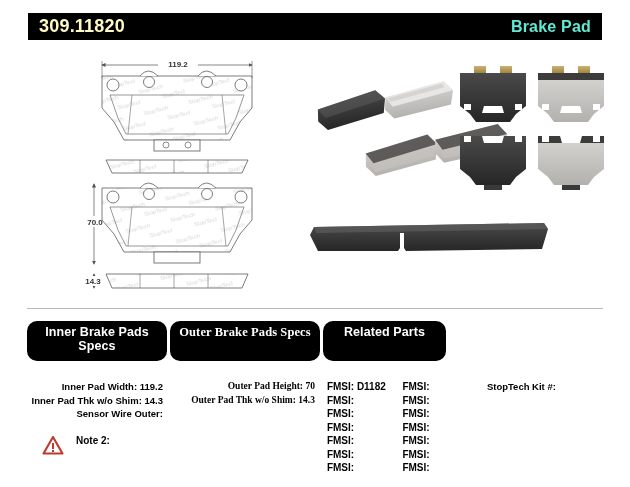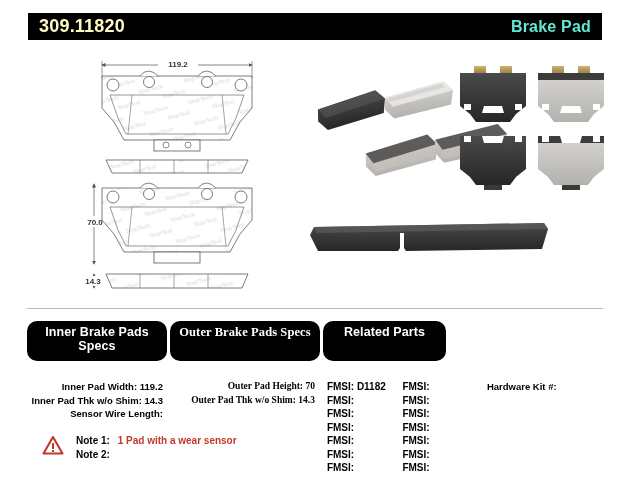--- a/index.html
+++ b/index.html
@@ -345,21 +345,21 @@
     <div class="cell col-inner">
       <div class="spec-line">
         <span>Inner Pad Width:</span>
         <span class="val">119.2</span>
       </div>
       <div class="spec-line">
         <span>Inner Pad Thk w/o Shim:</span>
         <span class="val">14.3</span>
       </div>
       <div class="spec-line">
-        <span>Sensor Wire Length:</span>
+        <span>Sensor Wire Outer:</span>
         <span class="val"></span>
       </div>
     </div>
 
     <div class="cell col-outer">
       <div class="spec-line">
         <span>Outer Pad Height:</span>
         <span class="val">70</span>
       </div>
       <div class="spec-line">
@@ -432,37 +432,33 @@
           <div class="fmsi-line">
             <span>FMSI:</span>
             <span></span>
           </div>
         </div>
       </div>
     </div>
 
     <div class="cell col-rel">
       <div class="rel-line">
-        <span>Hardware Kit #:</span>
+        <span>StopTech Kit #:</span>
         <span></span>
       </div>
     </div>
 
   </div>
 </div>
 
 <div class="notes">
   <svg class="warn-icon" viewBox="0 0 22 20">
     <path d="M11,2 L20.5,18.5 L1.5,18.5 Z" fill="#ffffff" stroke="#c0392b" stroke-width="2.1" stroke-linejoin="round"></path>
     <rect x="10" y="8" width="2" height="6" fill="#c0392b"></rect>
     <rect x="10" y="15" width="2" height="2" fill="#c0392b"></rect>
   </svg>
   <div class="note-lines">
     <div class="note-row">
-      <span class="note-label">Note 1:</span>
-      <span class="note-text">1 Pad with a wear sensor</span>
-    </div>
-    <div class="note-row">
       <span class="note-label">Note 2:</span>
       <span class="note-text"></span>
     </div>
   </div>
 </div>
 
 </body></html>

